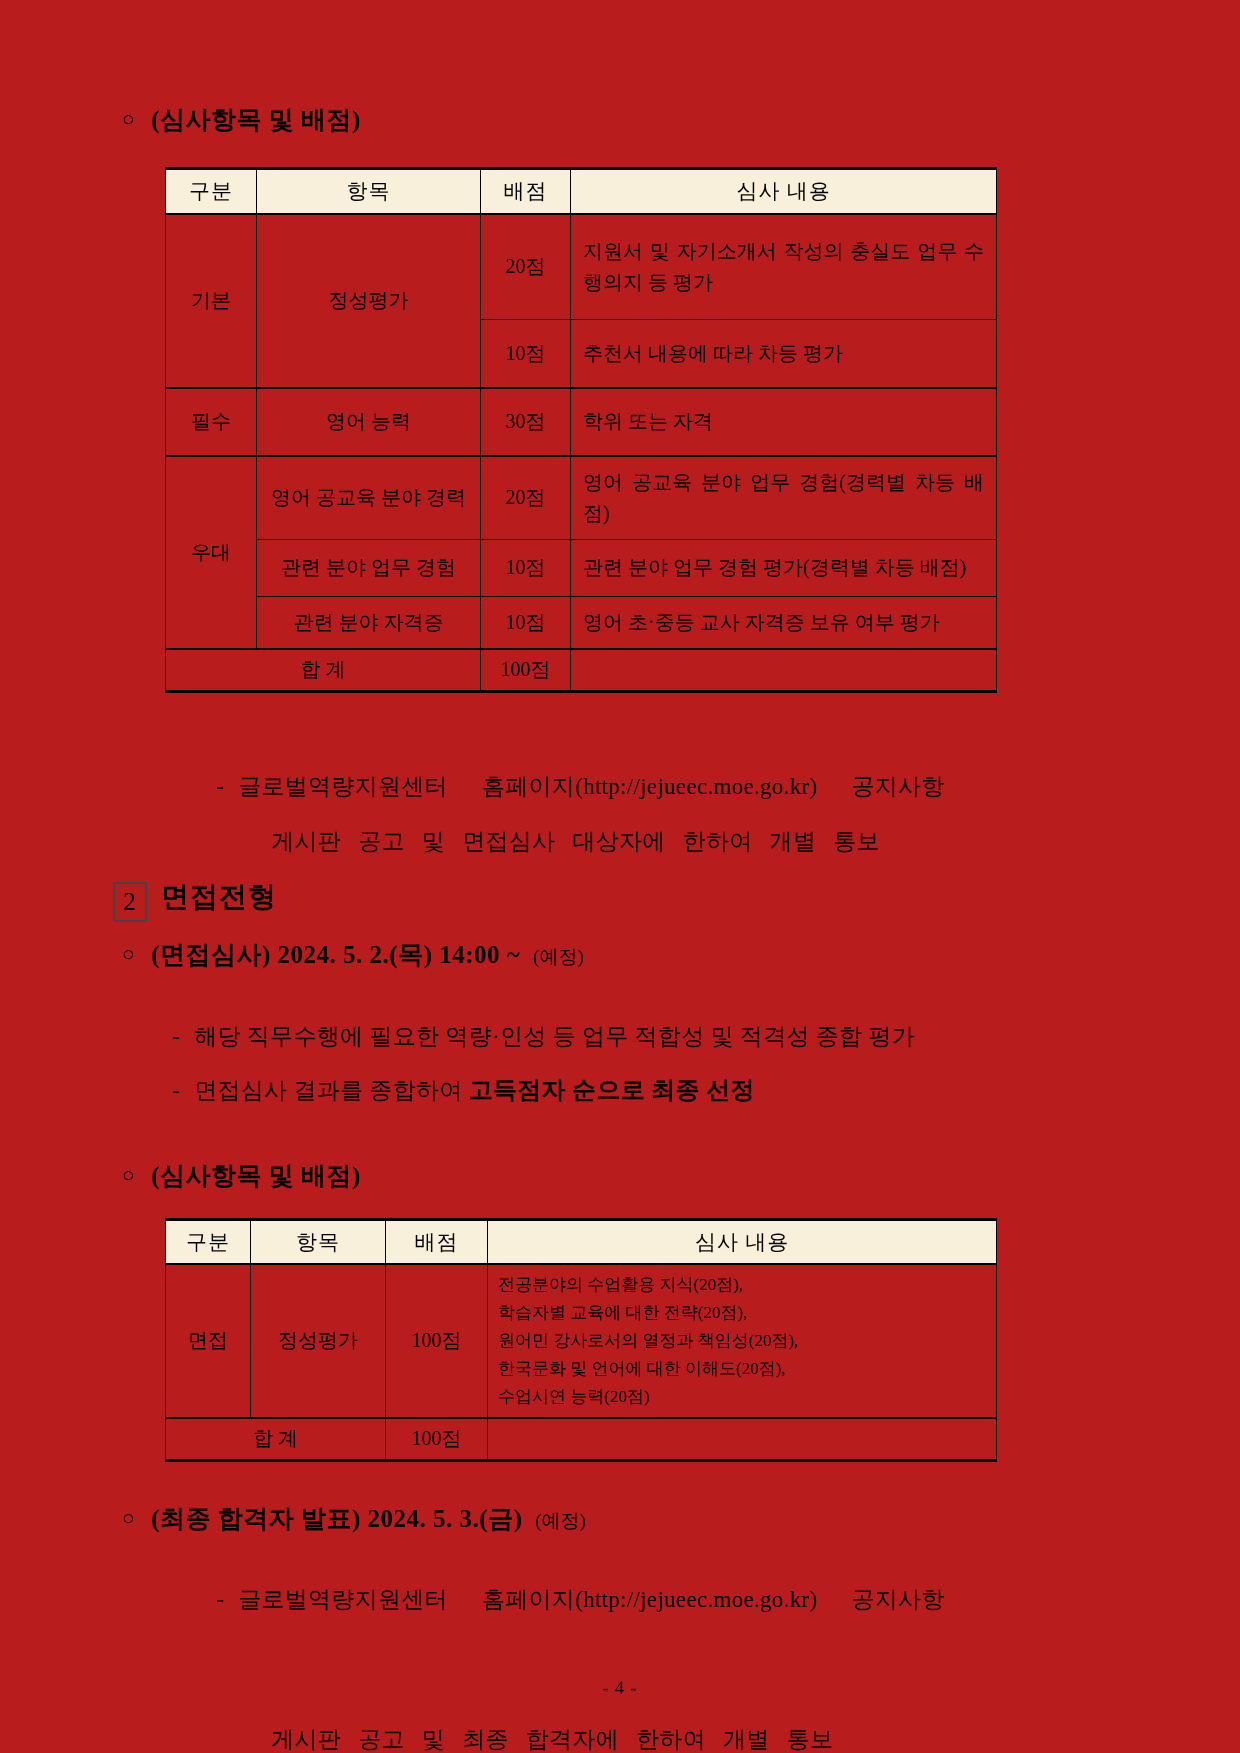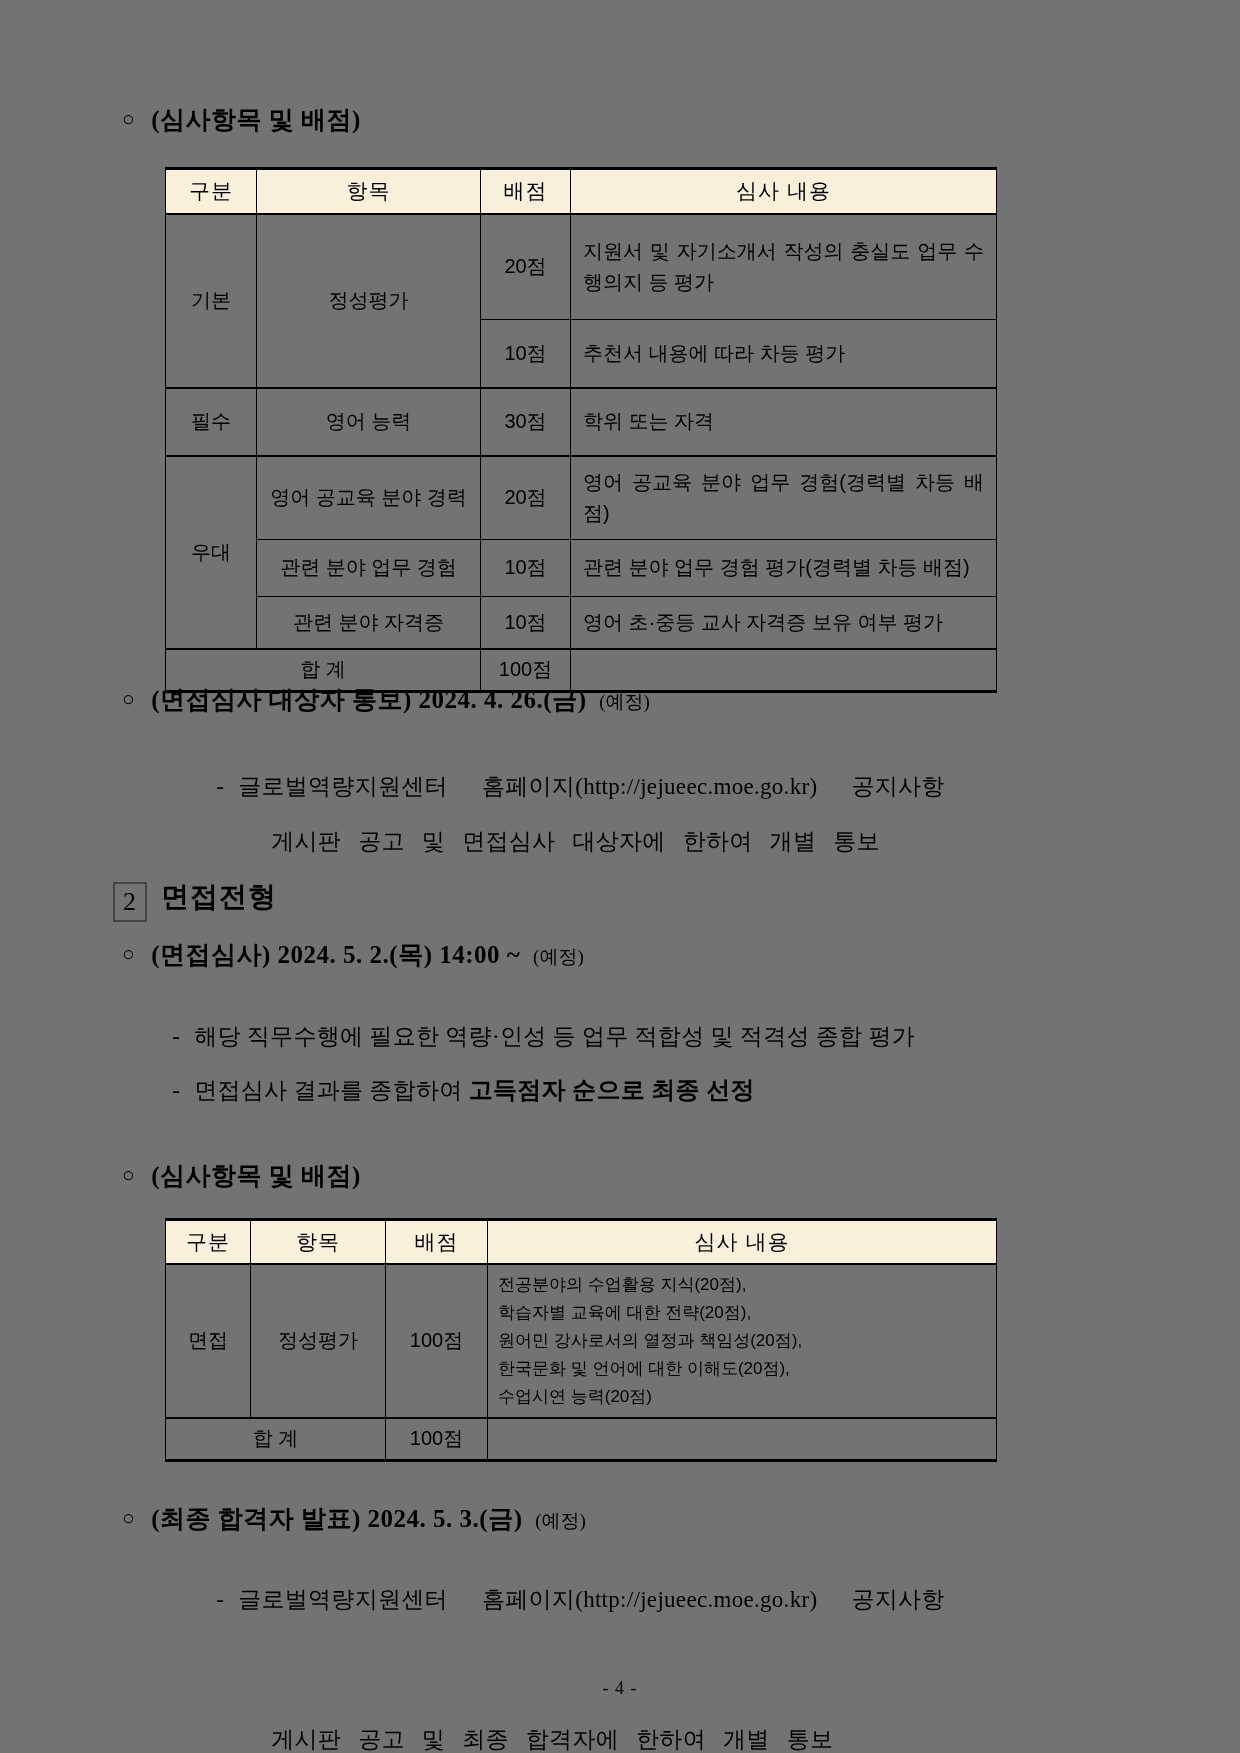--- a/index.html
+++ b/index.html
@@ -1,17 +1,17 @@
 <!DOCTYPE html>
 <html><head>
 <meta charset="utf-8">
 <style>
   html,body { margin:0; padding:0; background:#ffffff; }
   .page {
-    position:relative; width:1240px; height:1753px; background:#737373;
+    position:relative; width:1240px; height:1753px; background:#b91c1c;
     font-family:"Liberation Serif","DejaVu Serif",serif; color:#000;
     overflow:hidden;
   }
   .abs { position:absolute; white-space:nowrap; }
   
   .h-line { font-size:25px; font-weight:bold; letter-spacing:0.5px; }
   .h-line .bullet { font-weight:normal; font-size:21px; margin-right:16px; position:relative; top:-2px; }
   .h-line .note { font-size:19px; font-weight:normal; letter-spacing:0; margin-left:6px; }
   
   .dash-line { font-size:23px; letter-spacing:0.3px; white-space:pre; }
@@ -24,21 +24,21 @@
     display:inline-block; width:30px; height:36px; line-height:36px; text-align:center;
     border:2px solid #444; font-family:"Liberation Serif",serif; font-weight:normal;
     font-size:26px; margin-right:14px; vertical-align:-4px;
   }
   
   table.doc-table {
     position:absolute; border-collapse:collapse; table-layout:fixed;
     font-family:"Liberation Sans","DejaVu Sans",sans-serif; font-size:20px;
     border-top:3px solid #000; border-bottom:3px solid #000;
   }
-  .doc-table th, .doc-table td { border:1px solid #000; text-align:center; vertical-align:middle; padding:2px 6px; overflow:hidden; }
+  .doc-table th, .doc-table td { border:1px solid #000; text-align:center; vertical-align:middle; padding:2px 6px; overflow:hidden;font-family:Liberation Serif, serif; }
   .doc-table thead th { background:#f9f0dc; border-bottom:2px solid #000; font-weight:normal; font-size:21px; letter-spacing:1px; }
   .doc-table tr.group-top td { border-top:2px solid #000; }
   .doc-table td.content { text-align:justify; text-justify:inter-word; padding:10px 12px; line-height:31px; white-space:normal; }
   .doc-table td.content-list { text-align:left; padding:6px 10px; font-size:17px; }
   .doc-table td.content-list div { line-height:28px; white-space:nowrap; }
   .doc-table td.item-cell { white-space:normal; line-height:33px; }
   .footer-num { width:100%; text-align:center; font-size:18px; letter-spacing:1px; }
 </style>
 </head>
 <body>
@@ -98,25 +98,20 @@
         <td class="content" style="text-align:left;">영어 초·중등 교사 자격증 보유 여부 평가</td>
       </tr>
       <tr style="height:43px;" class="group-top">
         <td colspan="2">합 계</td>
         <td>100점</td>
         <td></td>
       </tr>
     </tbody>
   </table>
 
-  <div class="abs h-line" style="top:683px; left:122px;">
-    <span class="bullet">○</span><span>(면접심사 대상자 통보)</span>
-    <span>2024. 4. 26.(금)</span>
-    <span class="note">(예정)</span>
-  </div>
   <div class="abs dash-line spread" style="top:745px; left:148px;">
     <span class="dash">-</span><span>글로벌역량지원센터  홈페이지(http://jejueec.moe.go.kr)  공지사항</span>
   </div>
   <div class="abs dash-line spread" style="top:800px; left:203px;">
     <span>게시판 공고 및 면접심사 대상자에 한하여 개별 통보</span>
   </div>
 
   <div class="abs sec-head" style="top:878px; left:113px;">
     <span class="numbox">2</span><span>면접전형</span>
   </div>

